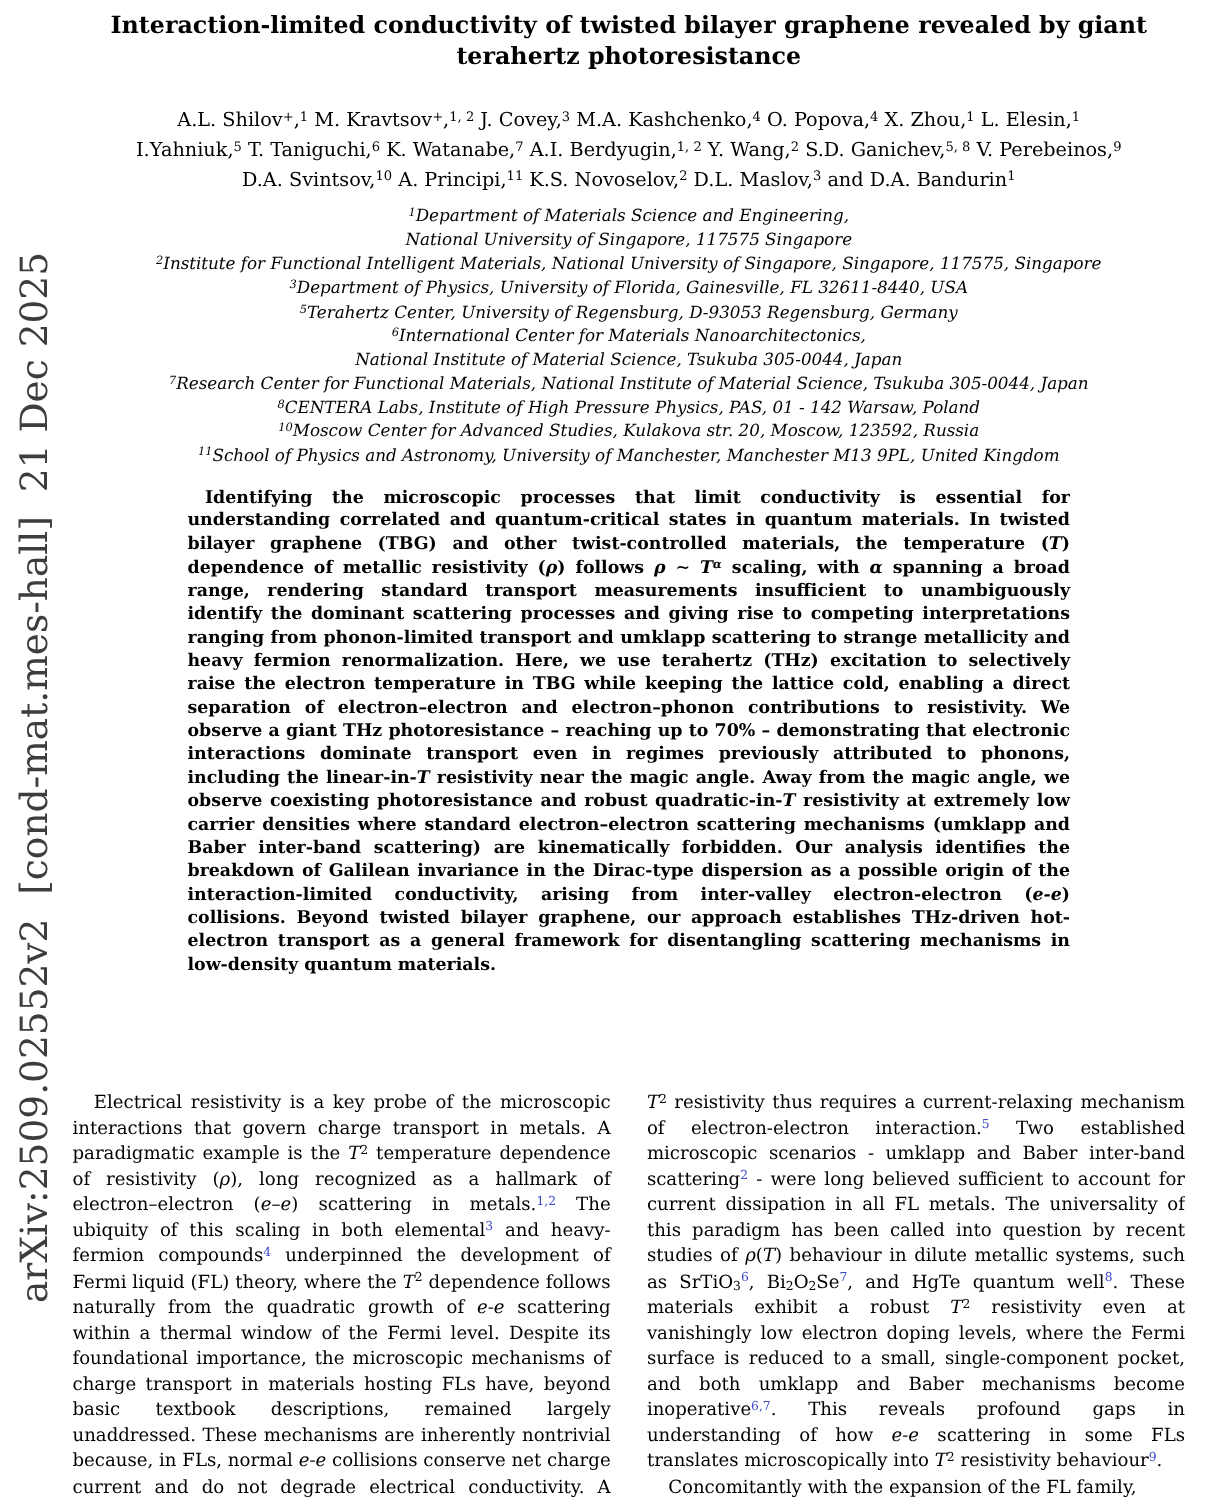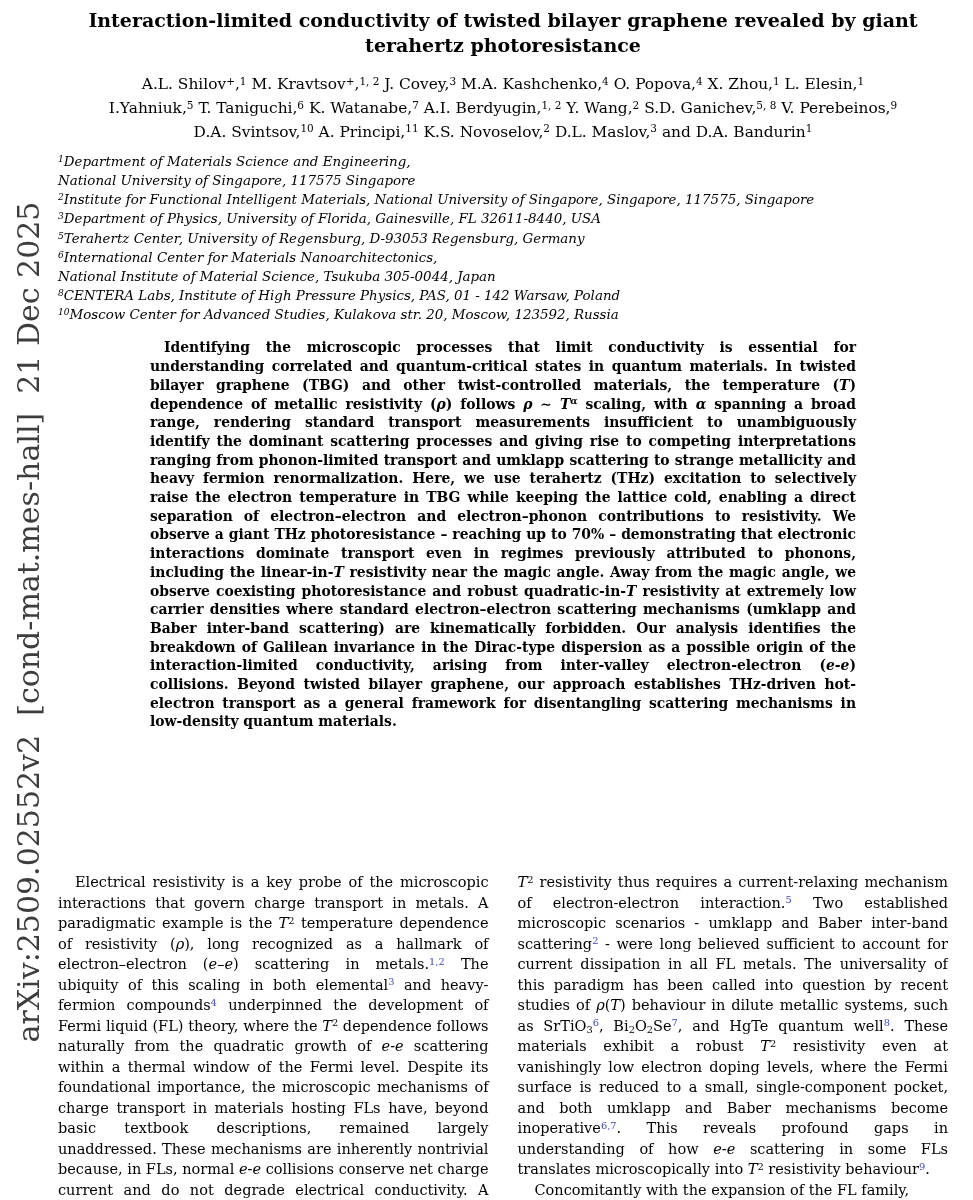--- a/index.html
+++ b/index.html
@@ -19,24 +19,24 @@
     color: var(--watermark-color, #3d3d3d);
   }
   .page { position: absolute; left: 58px; top: 0; width: 890px; height: 920px; }
   .title {
     white-space: pre-line; text-align: center;
     font-weight: bold; font-size: 19px; line-height: 1.3;
     margin: 8px 0 0;
   }
   .authors {
     text-align: center; font-size: 15.4px; line-height: 1.55;
-    margin: 16px auto 0; width: 800px;
+    margin: 28px auto 0; width: 800px;
   }
   .affiliations {
-    font-style: italic;
+    text-align: center; font-style: italic;
     font-size: 13.4px; line-height: 1.43; margin-top: 7px;
   }
   .affiliation { margin: 0; }
   .aff-text { white-space: pre-line; }
   .abstract {
     width: 706px; margin: 14px auto 16px;
     font-weight: bold; font-size: 13.9px; line-height: 1.345;
     text-align: justify; text-indent: 14px;
   }
   .columns {
@@ -65,22 +65,24 @@
   <div class="authors"><span>A.L. Shilov</span><sup>+</sup><span>,</span><sup>1</sup><span> M. Kravtsov</span><sup>+</sup><span>,</span><sup>1, 2</sup><span> J. Covey,</span><sup>3</sup><span> M.A. Kashchenko,</span><sup>4</sup><span> O. Popova,</span><sup>4</sup><span> X. Zhou,</span><sup>1</sup><span> L. Elesin,</span><sup>1</sup><span> I.Yahniuk,</span><sup>5</sup><span> T. Taniguchi,</span><sup>6</sup><span> K. Watanabe,</span><sup>7</sup><span> A.I. Berdyugin,</span><sup>1, 2</sup><span> Y. Wang,</span><sup>2</sup><span> S.D. Ganichev,</span><sup>5, 8</sup><span> V. Perebeinos,</span><sup>9</sup><span> D.A. Svintsov,</span><sup>10</sup><span> A. Principi,</span><sup>11</sup><span> K.S. Novoselov,</span><sup>2</sup><span> D.L. Maslov,</span><sup>3</sup><span> and D.A. Bandurin</span><sup>1</sup></div>
 
   <div class="affiliations">
       <div class="affiliation"><sup>1</sup><span class="aff-text">Department of Materials Science and Engineering,
 National University of Singapore, 117575 Singapore</span></div>
       <div class="affiliation"><sup>2</sup><span class="aff-text">Institute for Functional Intelligent Materials, National University of Singapore, Singapore, 117575, Singapore</span></div>
       <div class="affiliation"><sup>3</sup><span class="aff-text">Department of Physics, University of Florida, Gainesville, FL 32611-8440, USA</span></div>
       <div class="affiliation"><sup>5</sup><span class="aff-text">Terahertz Center, University of Regensburg, D-93053 Regensburg, Germany</span></div>
       <div class="affiliation"><sup>6</sup><span class="aff-text">International Center for Materials Nanoarchitectonics,
 National Institute of Material Science, Tsukuba 305-0044, Japan</span></div>
+      <div class="affiliation"><sup>7</sup><span class="aff-text">Research Center for Functional Materials, National Institute of Material Science, Tsukuba 305-0044, Japan</span></div>
       <div class="affiliation"><sup>8</sup><span class="aff-text">CENTERA Labs, Institute of High Pressure Physics, PAS, 01 - 142 Warsaw, Poland</span></div>
       <div class="affiliation"><sup>10</sup><span class="aff-text">Moscow Center for Advanced Studies, Kulakova str. 20, Moscow, 123592, Russia</span></div>
+      <div class="affiliation"><sup>11</sup><span class="aff-text">School of Physics and Astronomy, University of Manchester, Manchester M13 9PL, United Kingdom</span></div>
     </div>
 
   <div class="abstract"><span>Identifying the microscopic processes that limit conductivity is essential for understanding correlated and quantum-critical states in quantum materials. In twisted bilayer graphene (TBG) and other twist-controlled materials, the temperature (</span><span class="it">T</span><span>) dependence of metallic resistivity (</span><span class="it">ρ</span><span>) follows </span><span class="it">ρ</span><span> ∼ </span><span class="it">T</span><sup class="it">α</sup><span> scaling, with </span><span class="it">α</span><span> spanning a broad range, rendering standard transport measurements insufficient to unambiguously identify the dominant scattering processes and giving rise to competing interpretations ranging from phonon-limited transport and umklapp scattering to strange metallicity and heavy fermion renormalization. Here, we use terahertz (THz) excitation to selectively raise the electron temperature in TBG while keeping the lattice cold, enabling a direct separation of electron–electron and electron–phonon contributions to resistivity. We observe a giant THz photoresistance – reaching up to 70% – demonstrating that electronic interactions dominate transport even in regimes previously attributed to phonons, including the linear-in-</span><span class="it">T</span><span> resistivity near the magic angle. Away from the magic angle, we observe coexisting photoresistance and robust quadratic-in-</span><span class="it">T</span><span> resistivity at extremely low carrier densities where standard electron–electron scattering mechanisms (umklapp and Baber inter-band scattering) are kinematically forbidden. Our analysis identifies the breakdown of Galilean invariance in the Dirac-type dispersion as a possible origin of the interaction-limited conductivity, arising from inter-valley electron-electron (</span><span class="it">e-e</span><span>) collisions. Beyond twisted bilayer graphene, our approach establishes THz-driven hot-electron transport as a general framework for disentangling scattering mechanisms in low-density quantum materials.</span></div>
 
   <div class="columns">
     <div class="col">
       <p class="body-par par-indent"><span>Electrical resistivity is a key probe of the microscopic interactions that govern charge transport in metals. A paradigmatic example is the </span><span class="it">T</span><sup>2</sup><span> temperature dependence of resistivity (</span><span class="it">ρ</span><span>), long recognized as a hallmark of electron–electron (</span><span class="it">e</span><span>–</span><span class="it">e</span><span>) scattering in metals.</span><sup class="cite">1,2</sup><span> The ubiquity of this scaling in both elemental</span><sup class="cite">3</sup><span> and heavy-fermion compounds</span><sup class="cite">4</sup><span> underpinned the development of Fermi liquid (FL) theory, where the </span><span class="it">T</span><sup>2</sup><span> dependence follows naturally from the quadratic growth of </span><span class="it">e-e</span><span> scattering within a thermal window of the Fermi level. Despite its foundational importance, the microscopic mechanisms of charge transport in materials hosting FLs have, beyond basic textbook descriptions, remained largely unaddressed. These mechanisms are inherently nontrivial because, in FLs, normal </span><span class="it">e-e</span><span> collisions conserve net charge current and do not degrade electrical conductivity. A finite</span></p>
     </div>
     <div class="col">
       <p class="body-par"><span class="it">T</span><sup>2</sup><span> resistivity thus requires a current-relaxing mechanism of electron-electron interaction.</span><sup class="cite">5</sup><span> Two established microscopic scenarios - umklapp and Baber inter-band scattering</span><sup class="cite">2</sup><span> - were long believed sufficient to account for current dissipation in all FL metals. The universality of this paradigm has been called into question by recent studies of </span><span class="it">ρ</span><span>(</span><span class="it">T</span><span>) behaviour in dilute metallic systems, such as SrTiO</span><sub>3</sub><sup class="cite">6</sup><span>, Bi</span><sub>2</sub><span>O</span><sub>2</sub><span>Se</span><sup class="cite">7</sup><span>, and HgTe quantum well</span><sup class="cite">8</sup><span>. These materials exhibit a robust </span><span class="it">T</span><sup>2</sup><span> resistivity even at vanishingly low electron doping levels, where the Fermi surface is reduced to a small, single-component pocket, and both umklapp and Baber mechanisms become inoperative</span><sup class="cite">6,7</sup><span>. This reveals profound gaps in understanding of how </span><span class="it">e-e</span><span> scattering in some FLs translates microscopically into </span><span class="it">T</span><sup>2</sup><span> resistivity behaviour</span><sup class="cite">9</sup><span>.</span></p>

